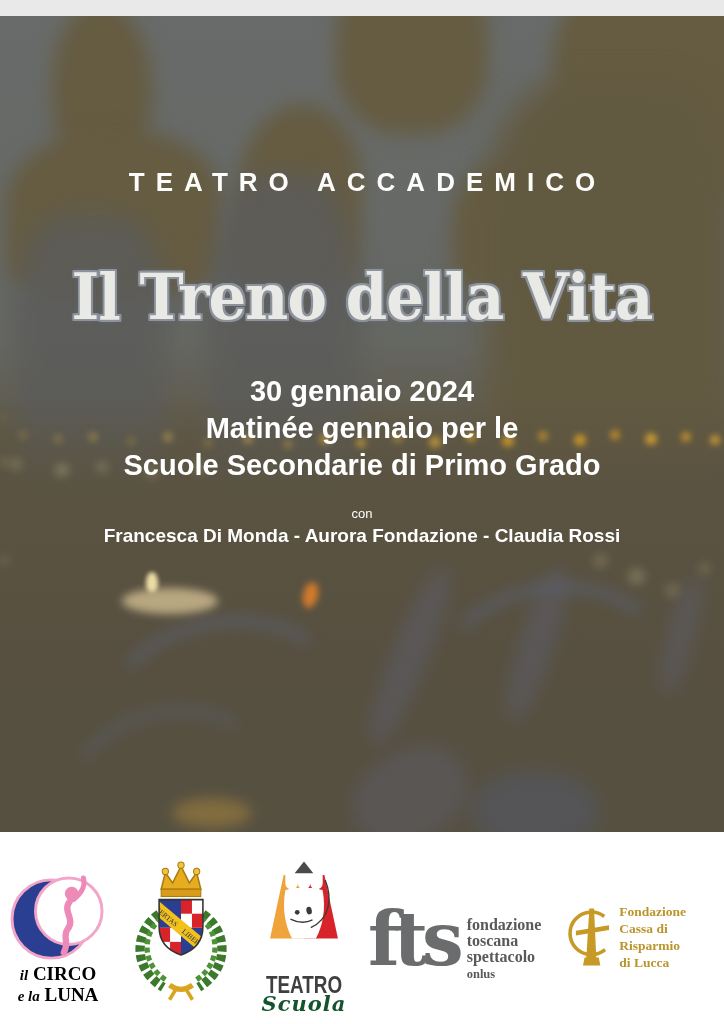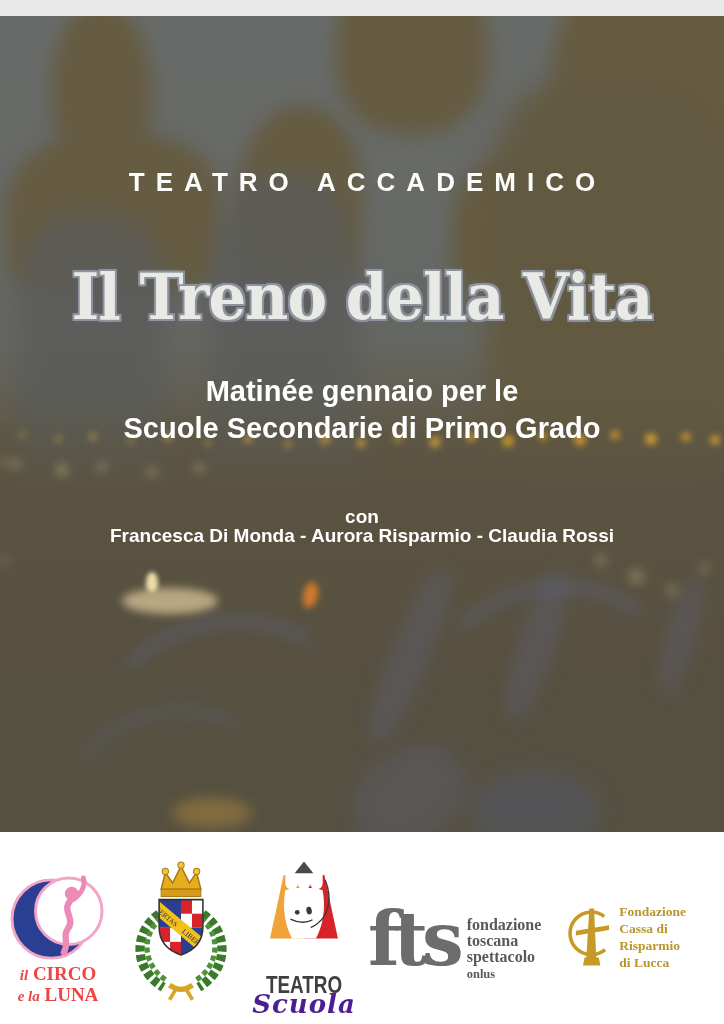--- a/index.html
+++ b/index.html
@@ -64,37 +64,37 @@
 
   
   .txt{position:absolute;left:0;width:724px;text-align:center;color:#fff;}
   .venue{top:146px;font-size:26px;font-weight:700;letter-spacing:11px;line-height:41px;
          color:#fcfcfb;text-indent:11px;}
   .title{top:244px;font-family:"DejaVu Serif","Liberation Serif",serif;font-weight:700;
          font-size:63px;letter-spacing:-1px;color:#e9e9e6;transform:scaleX(.94);
          text-shadow:-2px -2px 0 #8d939d,2px -2px 0 #8d939d,-2px 2px 0 #8d939d,2px 2px 0 #8d939d,
            -2px 0 0 #8d939d,2px 0 0 #8d939d,0 -2px 0 #8d939d,0 2px 0 #8d939d,0 0 7px rgba(118,126,140,.55);}
   .details{top:357px;font-size:29px;font-weight:700;line-height:37px;}
-  .cast-label{top:490px;font-size:19px;font-weight:700;}
+  .cast-label{top:490px;font-size:13px;font-weight:400;}
   .cast-names{top:509px;font-size:19px;font-weight:700;}
 
   
   .strip{position:absolute;left:0;top:816px;width:724px;height:208px;background:#fff;
          display:flex;align-items:center;justify-content:center;gap:12px;}
   .logo{flex:0 0 auto;text-align:center;}
   .circo{width:104px;margin-top:8px;}
-  .circo-text{color:#ef4444;font-family:"Liberation Serif",serif;font-weight:700;
+  .circo-text{color:#000000;font-family:"Liberation Serif",serif;font-weight:700;
               font-size:19px;line-height:20px;margin-top:-4px;}
   .circo-text .pfx{font-style:italic;font-weight:600;font-size:15px;}
   .crest{width:118px;margin-top:-2px;}
   .ts{width:104px;}
   .ts-word1{font-weight:800;font-size:23px;line-height:22px;color:#3f3f3f;letter-spacing:0;
             transform:scaleX(.82);transform-origin:center;}
-  .ts-word2{font-family:"DejaVu Serif",serif;font-style:italic;font-weight:700;font-size:26px;
-            line-height:22px;color:#4c1d95;letter-spacing:1px;margin-top:-3px;}
+  .ts-word2{font-family:"DejaVu Serif",serif;font-style:italic;font-weight:700;font-size:21px;
+            line-height:22px;color:#14532d;letter-spacing:1px;margin-top:-3px;}
   .fts{width:188px;display:flex;align-items:center;gap:9px;text-align:left;margin-top:6px;}
   .fts-big{font-family:"DejaVu Serif",serif;font-weight:700;font-size:74px;line-height:66px;
            color:#6b6c6e;letter-spacing:-6px;}
   .fts-side{margin-top:20px;font-family:"Liberation Serif",serif;font-weight:700;
             color:#58595b;font-size:16px;line-height:16px;}
   .fts-onlus{font-size:12.5px;font-weight:700;margin-top:1px;}
   .fcrl{width:150px;display:flex;align-items:center;gap:4px;text-align:left;margin-top:2px;}
   .fcrl-text{font-family:"Liberation Serif",serif;color:#b9952b;font-size:13.5px;
              line-height:17px;font-weight:600;}
 </style>
@@ -132,26 +132,27 @@
     <div class="candle3"></div>
   </div>
 
   <div class="txt venue">
     <div>TEATRO ACCADEMICO</div>
   </div>
 
   <div class="txt title">Il Treno della Vita</div>
 
   <div class="txt details">
+    <div>30 gennaio 2024</div>
     <div>Matinée gennaio per le</div>
     <div>Scuole Secondarie di Primo Grado</div>
   </div>
 
   <div class="txt cast-label">con</div>
-  <div class="txt cast-names">Francesca Di Monda - Aurora Risparmio - Claudia Rossi</div>
+  <div class="txt cast-names">Francesca Di Monda - Aurora Fondazione - Claudia Rossi</div>
 
   <div class="strip">
 
     <div class="logo circo">
       <svg width="98" height="90" viewBox="0 0 100 92">
         <circle cx="43" cy="46" r="40" fill="#2b3f92" stroke="#f2a5c8" stroke-width="3"></circle>
         <circle cx="61" cy="38" r="34" fill="#ffffff" stroke="#f2a5c8" stroke-width="3"></circle>
         <circle cx="64" cy="20" r="7" fill="#ee8ab8"></circle>
         <path d="M62,28 C54,38 68,46 60,56 C54,64 62,70 56,80" fill="none" stroke="#ee8ab8" stroke-width="6.5" stroke-linecap="round"></path>
         <path d="M66,26 C74,20 78,12 76,4" fill="none" stroke="#ee8ab8" stroke-width="5" stroke-linecap="round"></path>

